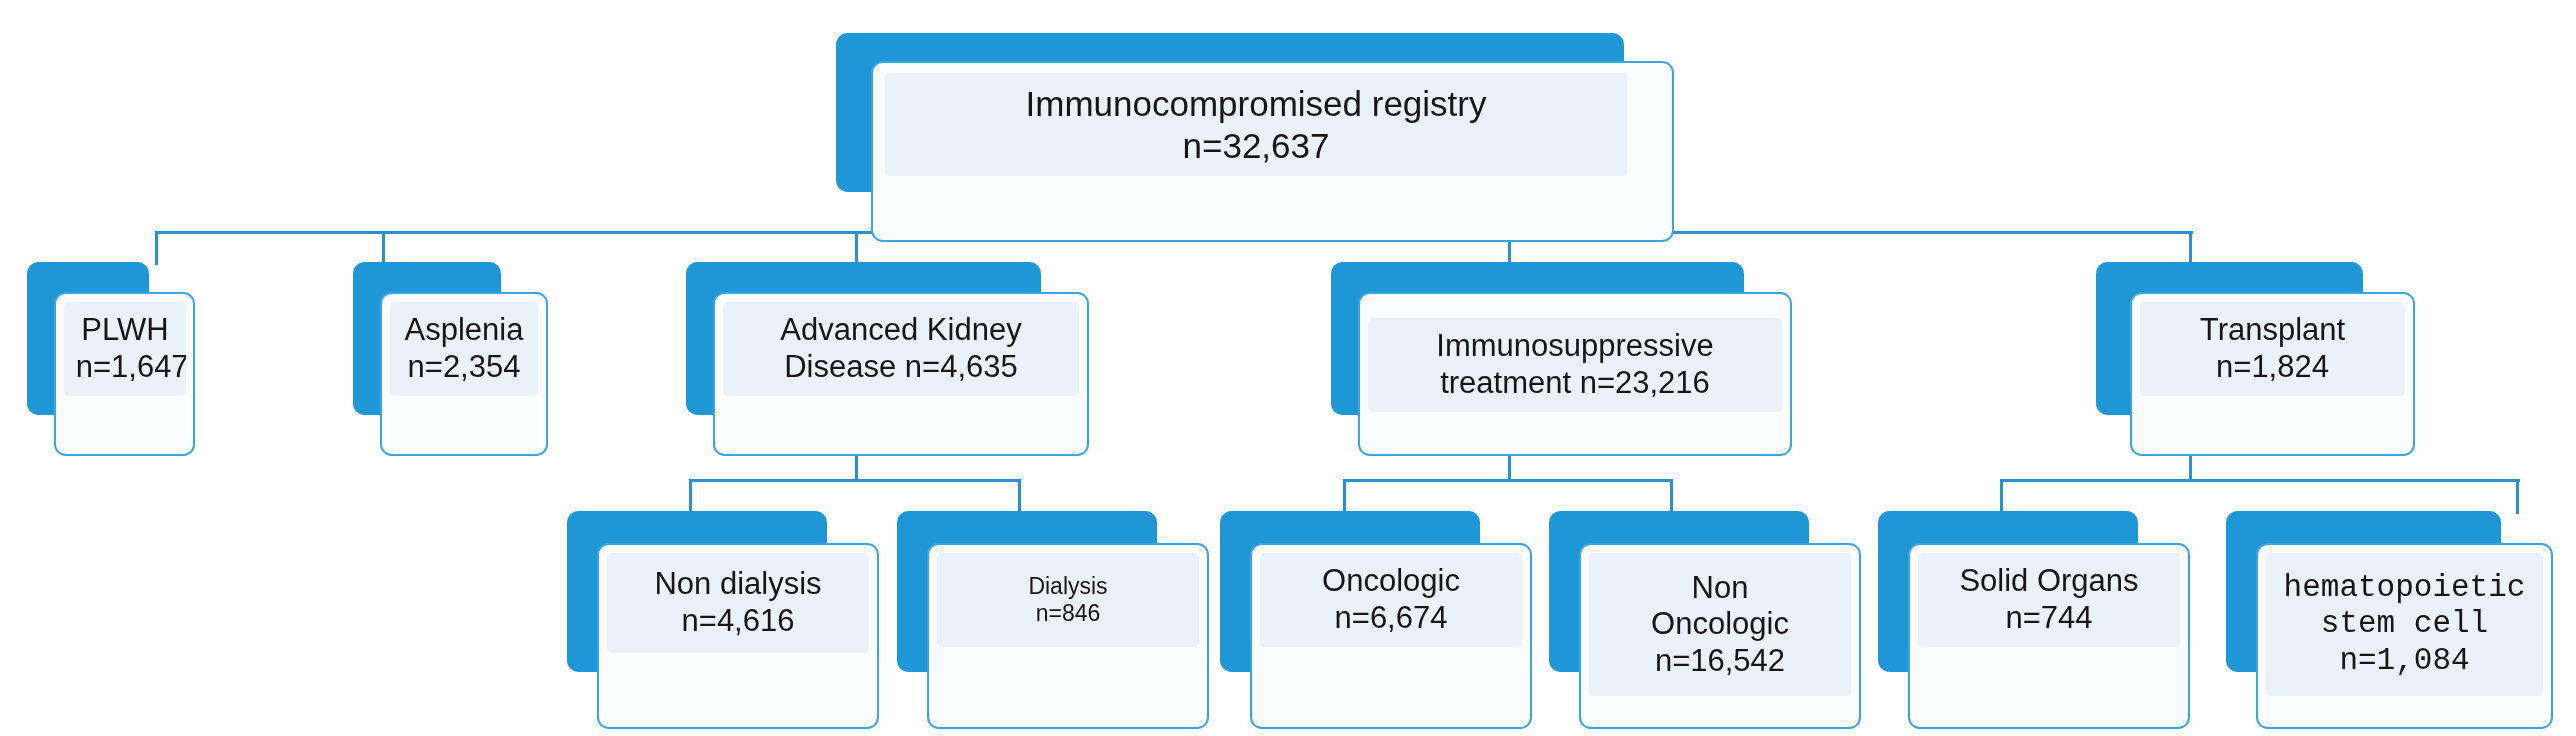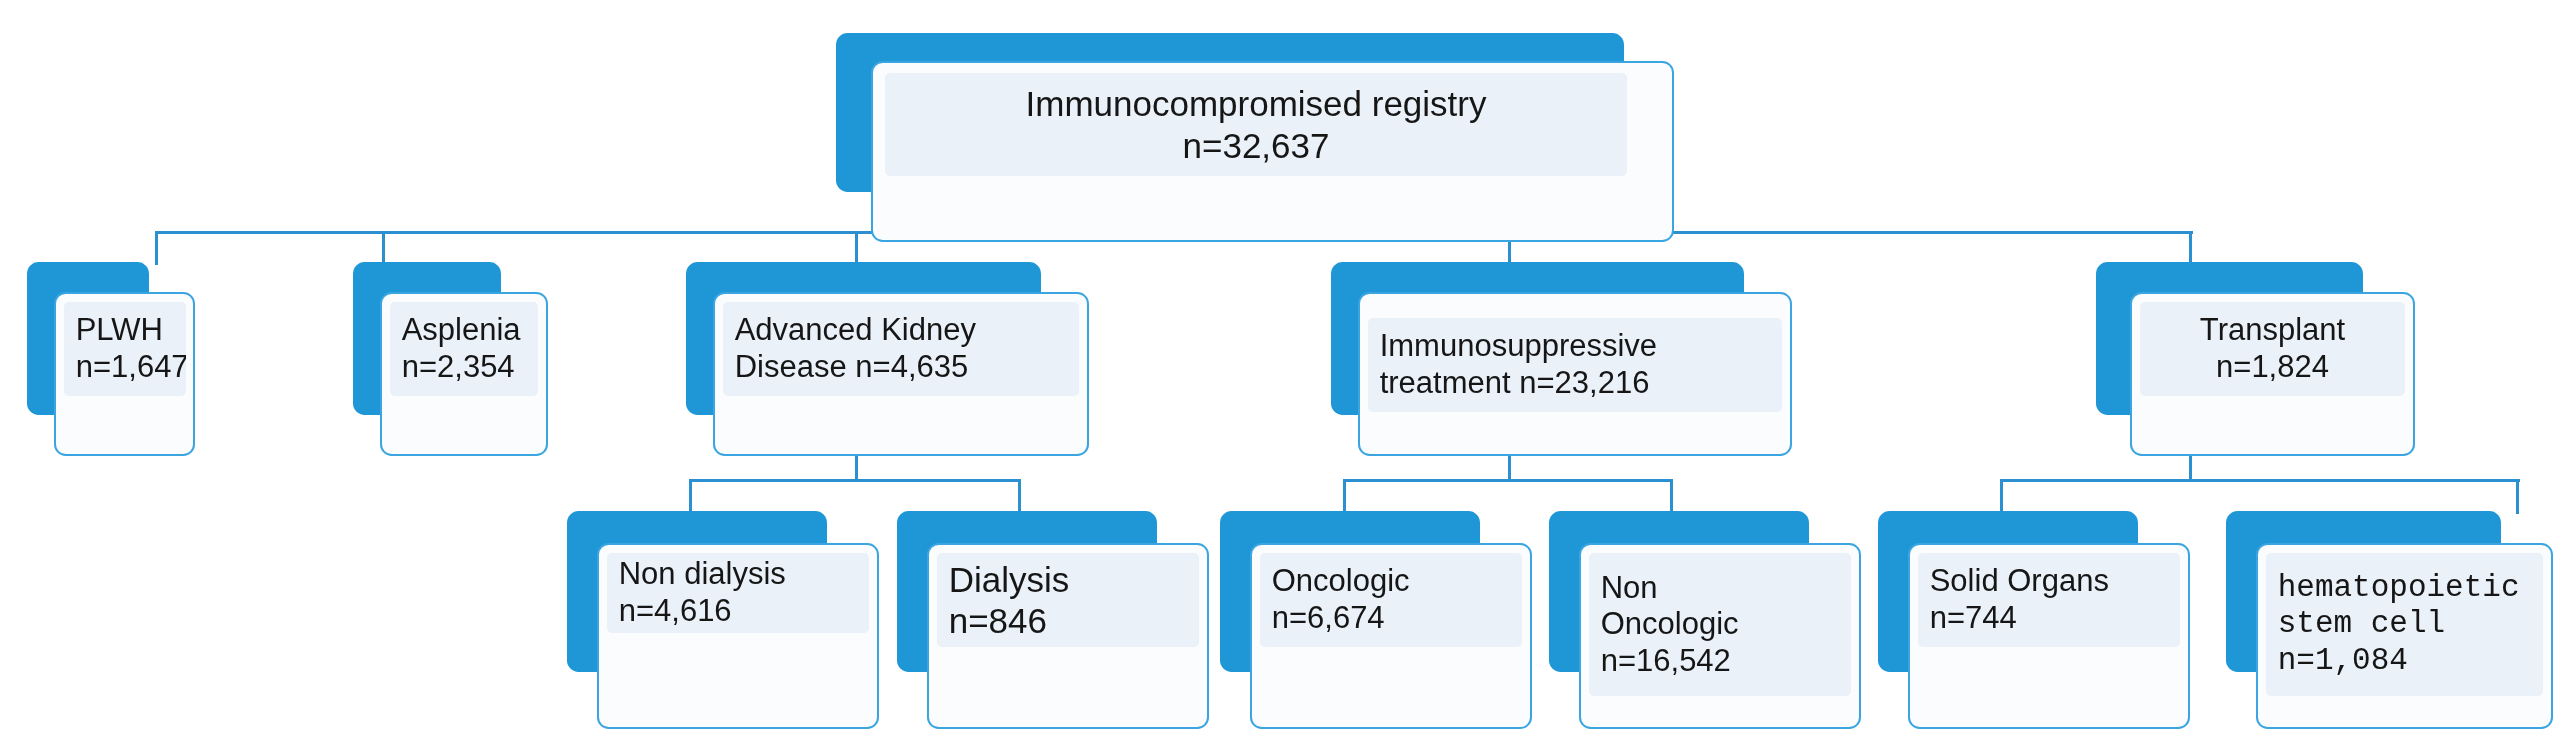--- a/index.html
+++ b/index.html
@@ -55,21 +55,21 @@
     justify-content: center;
     overflow: hidden;
   }
   .node .label {
     color: #161616;
     line-height: 1.18;
     white-space: pre-line;
     padding: 0 11.7px;
     font-weight: 400;
   }
-  .align-left  .label { text-align: left; }
+  .align-left  .label { text-align: center; }
   .align-center .label { text-align: center; }
 </style>
 </head>
 <body>
 
 <div id="canvas">
 
   <div class="conn v" style="left:995px; top:206px; height:28.5px;"></div>
 
   <div class="conn h" style="left:155px; top:231px; width:2038px;"></div>
@@ -145,31 +145,31 @@
     <div class="front" style="left:34px; top:30px; width:285px; height:164px;"></div>
     <div class="panel" style="left:44px; top:40px; width:265px; height:94px;">
       <div class="label" style="font-size:31px;">Transplant
 n=1,824</div>
     </div>
   </div>
 
   <div class="node align-left" style="left:567px; top:511px; width:312px; height:218px;">
     <div class="shadow" style="width:260px; height:161px;"></div>
     <div class="front" style="left:30px; top:32px; width:282px; height:186px;"></div>
-    <div class="panel" style="left:40px; top:42px; width:262px; height:80px;">
+    <div class="panel" style="left:40px; top:42px; width:262px; height:100px;">
       <div class="label" style="font-size:31px;">Non dialysis
 n=4,616</div>
     </div>
   </div>
 
   <div class="node align-left" style="left:897px; top:511px; width:312px; height:218px;">
     <div class="shadow" style="width:260px; height:161px;"></div>
     <div class="front" style="left:30px; top:32px; width:282px; height:186px;"></div>
     <div class="panel" style="left:40px; top:42px; width:262px; height:94px;">
-      <div class="label" style="font-size:35px;">Dialysis
+      <div class="label" style="font-size:23px;">Dialysis
 n=846</div>
     </div>
   </div>
 
   <div class="node align-left" style="left:1220px; top:511px; width:312px; height:218px;">
     <div class="shadow" style="width:260px; height:161px;"></div>
     <div class="front" style="left:30px; top:32px; width:282px; height:186px;"></div>
     <div class="panel" style="left:40px; top:42px; width:262px; height:94px;">
       <div class="label" style="font-size:31px;">Oncologic
 n=6,674</div>

